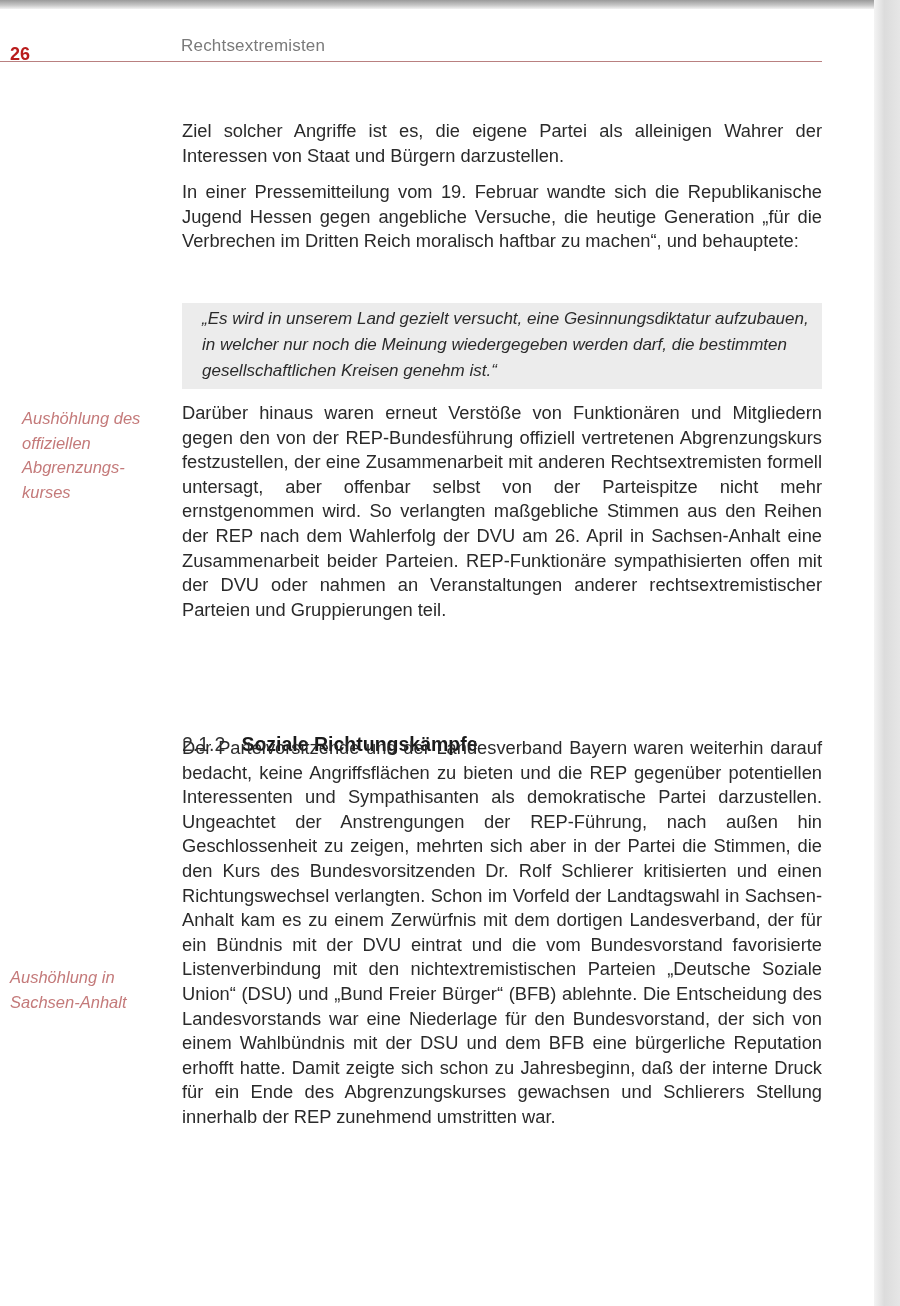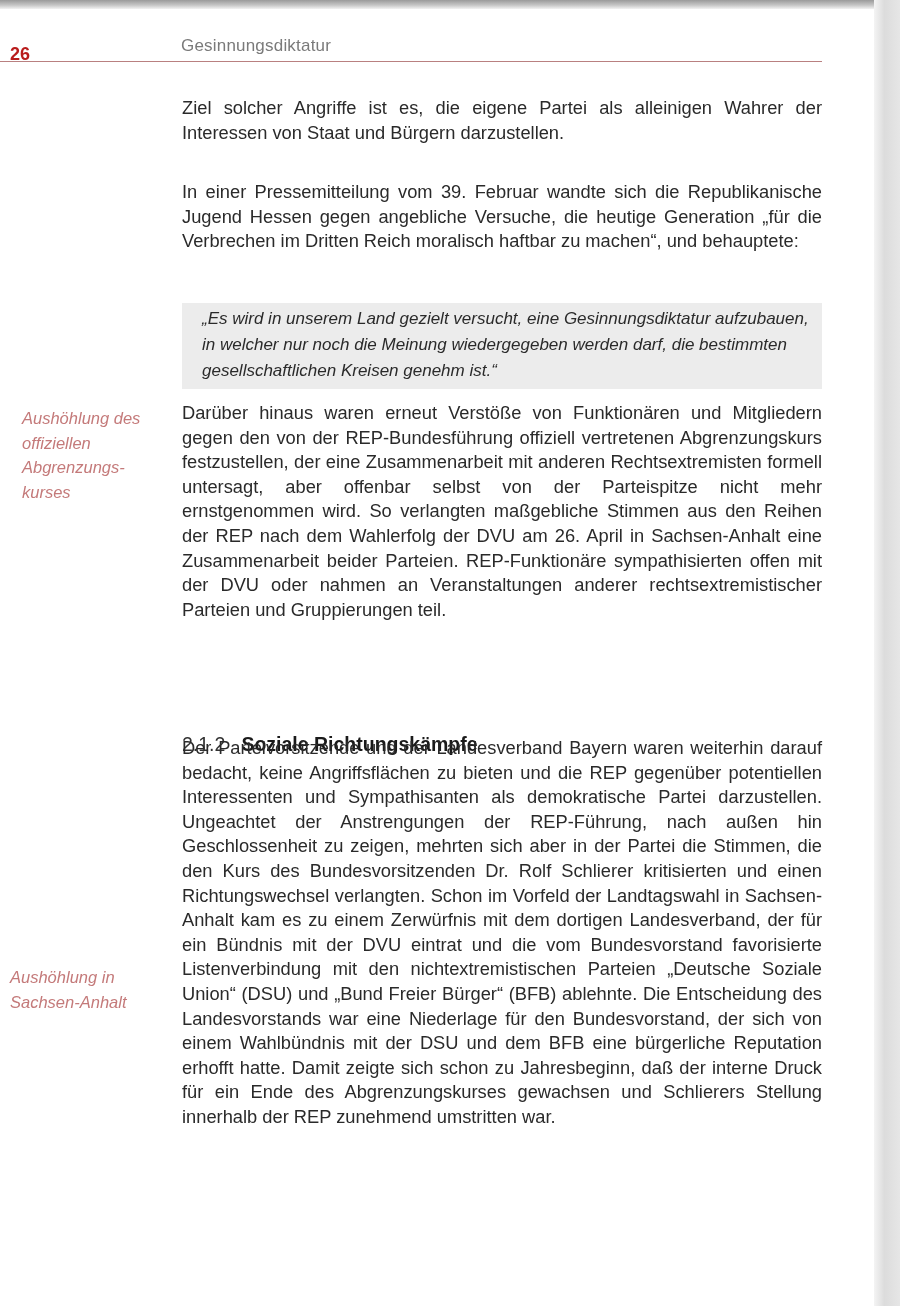--- a/index.html
+++ b/index.html
@@ -55,29 +55,29 @@
     .section-head .num { font-weight: normal; color: #333; margin-right: 16px; }
     .section-head .title { font-weight: bold; }
   </style>
 </head>
 <body>
 
 <div class="top-shadow"></div>
 <div class="right-shadow"></div>
 
 <div class="page-num">26</div>
-<div class="running-head">Gesinnungsdiktatur</div>
+<div class="running-head">Rechtsextremisten</div>
 <div class="head-rule"></div>
 
-<div class="body-col" style="top:96px;">
+<div class="body-col" style="top:119px;">
   <p>Ziel solcher Angriffe ist es, die eigene Partei als alleinigen Wahrer der Interessen von Staat und Bürgern darzustellen.</p>
 </div>
 
 <div class="body-col" style="top:180px;">
-  <p>In einer Pressemitteilung vom 39. Februar wandte sich die Republika­nische Jugend Hessen gegen angebliche Versuche, die heutige Gene­ration „für die Verbrechen im Dritten Reich moralisch haftbar zu machen“, und behauptete:</p>
+  <p>In einer Pressemitteilung vom 19. Februar wandte sich die Republika­nische Jugend Hessen gegen angebliche Versuche, die heutige Gene­ration „für die Verbrechen im Dritten Reich moralisch haftbar zu machen“, und behauptete:</p>
 </div>
 
 <div class="quote-box"></div>
 <div class="quote-text">„Es wird in unserem Land gezielt versucht, eine Gesinnungsdiktatur auf­zubauen, in welcher nur noch die Meinung wiedergegeben werden darf, die bestimmten gesellschaftlichen Kreisen genehm ist.“</div>
 
 <div class="margin-note" style="top:406px; width:140px;margin-left:12px;">Aushöhlung des offiziellen Abgrenzungs­kurses</div>
 
 <div class="body-col" style="top:401px;">
   <p>Darüber hinaus waren erneut Verstöße von Funktionären und Mit­gliedern gegen den von der REP-Bundesführung offiziell vertretenen Abgrenzungskurs festzustellen, der eine Zusammenarbeit mit ande­ren Rechtsextremisten formell untersagt, aber offenbar selbst von der Parteispitze nicht mehr ernstgenommen wird. So verlangten maß­gebliche Stimmen aus den Reihen der REP nach dem Wahlerfolg der DVU am 26. April in Sachsen-Anhalt eine Zusammenarbeit beider Parteien. REP-Funktionäre sympathisierten offen mit der DVU oder nahmen an Veranstaltungen anderer rechtsextremistischer Parteien und Gruppierungen teil.</p>
 </div>

